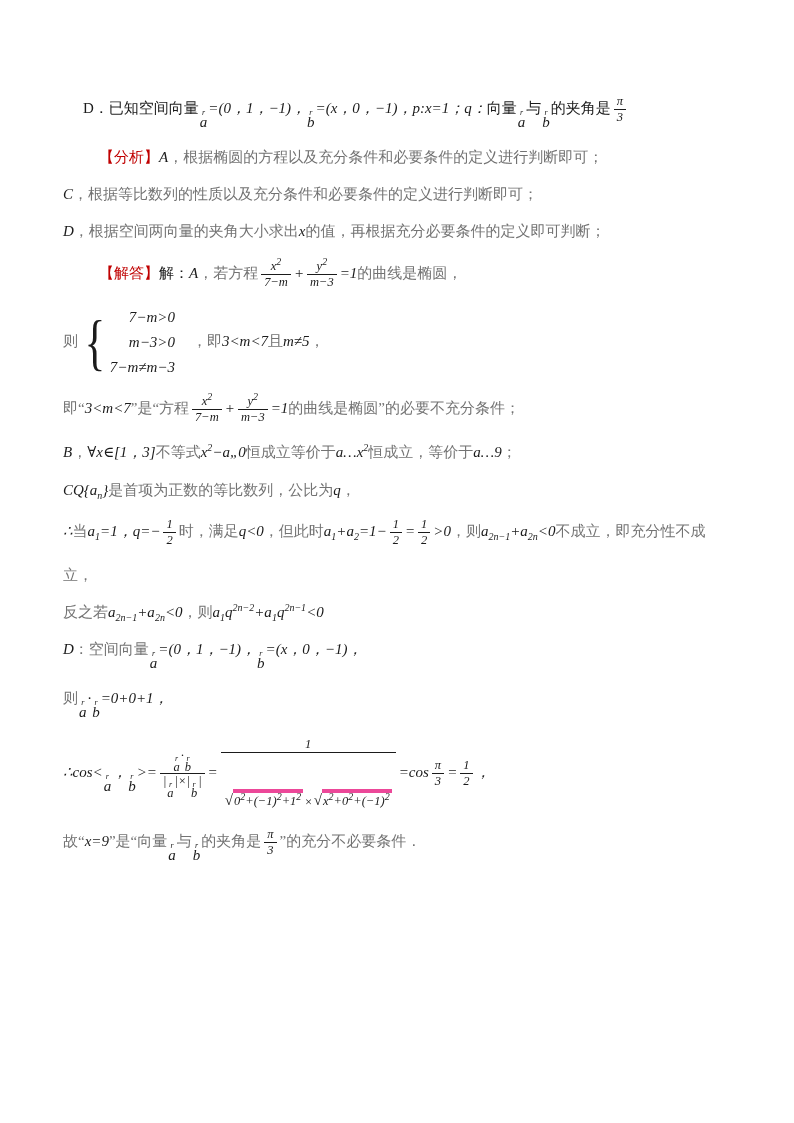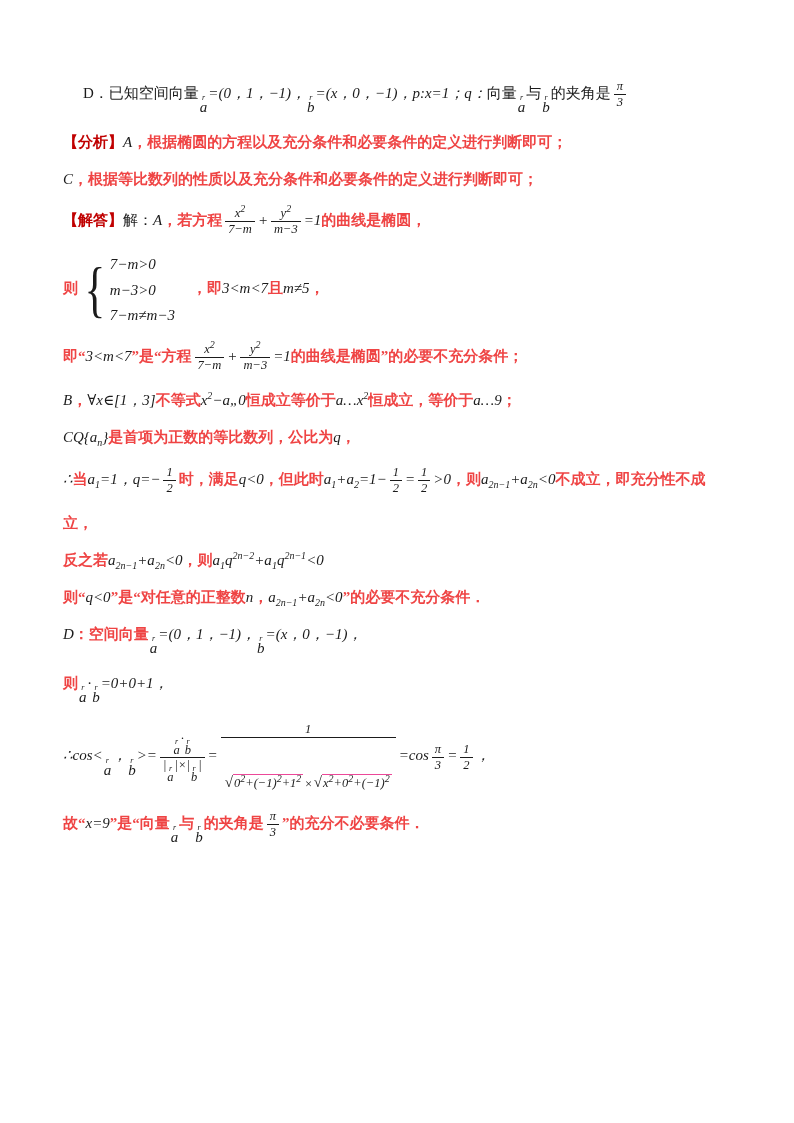--- a/index.html
+++ b/index.html
@@ -1,42 +1,42 @@
 <!DOCTYPE html>
 <html><head>
 <meta charset="utf-8">
 <style>
   html,body{margin:0;padding:0;background:#fff;}
   body{width:794px;height:1123px;overflow:hidden;position:relative;
        font-family:"Liberation Serif","DejaVu Serif",serif;}
-  .doc{position:absolute;left:63px;top:79px;width:686px;color:#1b1b1b;}
+  .doc{position:absolute;left:63px;top:94px;width:686px;color:#1b1b1b;}
   .line{margin-bottom:17px;min-height:20px;font-size:15px;line-height:1.35;
         display:block;white-space:nowrap;}
   .indent{padding-left:20px;}
   
-  .cn{color:#ef4444;font-family:"Liberation Serif","DejaVu Serif",serif;font-weight:bold;}
+  .cn{color:#737373;font-family:"Liberation Serif","DejaVu Serif",serif;}
   .cnk{color:#1b1b1b;}
-  .lbl{color:#c00000;font-weight:bold;}
+  .lbl{color:#c00000;font-weight:normal;margin-left:36px;}
   .m{color:#1b1b1b;font-style:italic;font-family:"Liberation Serif","DejaVu Serif",serif;}
   .sup{color:#1b1b1b;font-style:italic;font-size:10px;vertical-align:super;line-height:0;}
   .sub{color:#1b1b1b;font-style:italic;font-size:10px;vertical-align:sub;line-height:0;}
   
   .frac{display:inline-flex;flex-direction:column;align-items:center;
         vertical-align:middle;margin:0 3px;font-size:12.5px;line-height:1.2;color:#1b1b1b;}
   .frac .num{padding:0 3px;}
   .frac .den{border-top:1px solid #1b1b1b;padding:0 3px;}
   
   .sqrt{display:inline-flex;align-items:flex-end;margin:0 1px;}
   .sqrt .sign{font-style:normal;font-size:15px;line-height:1;transform:translateY(-1px);}
-  .sqrt .rad{border-top:1px solid #ec4899;padding:1px 2px 0 1px;margin-top:36px;}
+  .sqrt .rad{border-top:4px solid #ec4899;padding:1px 2px 0 1px;margin-top:36px;}
   
   .sys{display:inline-flex;align-items:center;vertical-align:middle;margin:0 2px;}
   .sys .brace{font-style:normal;font-size:62px;font-weight:100;line-height:0.95;
               color:#1b1b1b;transform:scaleX(.7);}
-  .sys .rows{display:inline-flex;flex-direction:column;gap:5px;text-align:left;}
+  .sys .rows{display:inline-flex;flex-direction:column;gap:5px;text-align:right;}
   
   .vec{display:inline-flex;flex-direction:column;align-items:center;line-height:1;
        vertical-align:-2px;margin:0 1px;}
   .vec .vr{font-style:italic;font-size:8px;line-height:5px;color:#1b1b1b;}
   .vec .vl{font-style:italic;color:#1b1b1b;}
 </style>
 </head>
 <body>
 
 <main class="page">
@@ -52,20 +52,21 @@
           <span class="vl">a</span>
         </span><span class="cnk">与</span><span class="vec">
           <span class="vr">r</span>
           <span class="vl">b</span>
         </span><span class="cnk">的夹角是</span><span class="frac">
           <span class="num"><span class="m">π</span></span>
           <span class="den"><span class="m">3</span></span>
         </span></div>
       <div class="line"><span class="lbl">【分析】</span><span class="m">A</span><span class="cn">，根据椭圆的方程以及充分条件和必要条件的定义进行判断即可；</span></div>
       <div class="line"><span class="m">C</span><span class="cn">，根据等比数列的性质以及充分条件和必要条件的定义进行判断即可；</span></div>
+      <div class="line"><span class="m">D</span><span class="cn">，根据空间两向量的夹角大小求出</span><span class="m">x</span><span class="cn">的值，再根据充分必要条件的定义即可判断；</span></div>
       <div class="line"><span class="lbl">【解答】</span><span class="cnk">解：</span><span class="m">A</span><span class="cn">，若方程</span><span class="frac">
           <span class="num"><span class="m">x</span><span class="sup">2</span></span>
           <span class="den"><span class="m">7−m</span></span>
         </span><span class="m">+</span><span class="frac">
           <span class="num"><span class="m">y</span><span class="sup">2</span></span>
           <span class="den"><span class="m">m−3</span></span>
         </span><span class="m">=1</span><span class="cn">的曲线是椭圆，</span></div>
       <div class="line"><span class="cn">则</span><span class="sys">
           <span class="brace">{</span>
           <span class="rows">
@@ -88,21 +89,20 @@
           <span class="den"><span class="m">2</span></span>
         </span><span class="cn">时，满足</span><span class="m">q&lt;0</span><span class="cn">，但此时</span><span class="m">a</span><span class="sub">1</span><span class="m">+a</span><span class="sub">2</span><span class="m">=1−</span><span class="frac">
           <span class="num"><span class="m">1</span></span>
           <span class="den"><span class="m">2</span></span>
         </span><span class="m">=</span><span class="frac">
           <span class="num"><span class="m">1</span></span>
           <span class="den"><span class="m">2</span></span>
         </span><span class="m">&gt;0</span><span class="cn">，则</span><span class="m">a</span><span class="sub">2n−1</span><span class="m">+a</span><span class="sub">2n</span><span class="m">&lt;0</span><span class="cn">不成立，即充分性不成</span></div>
       <div class="line"><span class="cn">立，</span></div>
       <div class="line"><span class="cn">反之若</span><span class="m">a</span><span class="sub">2n−1</span><span class="m">+a</span><span class="sub">2n</span><span class="m">&lt;0</span><span class="cn">，则</span><span class="m">a</span><span class="sub">1</span><span class="m">q</span><span class="sup">2n−2</span><span class="m">+a</span><span class="sub">1</span><span class="m">q</span><span class="sup">2n−1</span><span class="m">&lt;0</span></div>
-      <div class="line"><span class="cn">则“</span><span class="m">q&lt;0</span><span class="cn">”是“对任意的正整数</span><span class="m">n</span><span class="cn">，</span><span class="m">a</span><span class="sub">2n−1</span><span class="m">+a</span><span class="sub">2n</span><span class="m">&lt;0</span><span class="cn">”的必要不充分条件．</span></div>
       <div class="line"><span class="m">D</span><span class="cn">：空间向量</span><span class="vec">
           <span class="vr">r</span>
           <span class="vl">a</span>
         </span><span class="m">=(0，1，−1)，</span><span class="vec">
           <span class="vr">r</span>
           <span class="vl">b</span>
         </span><span class="m">=(x，0，−1)，</span></div>
       <div class="line"><span class="cn">则</span><span class="vec">
           <span class="vr">r</span>
           <span class="vl">a</span>

